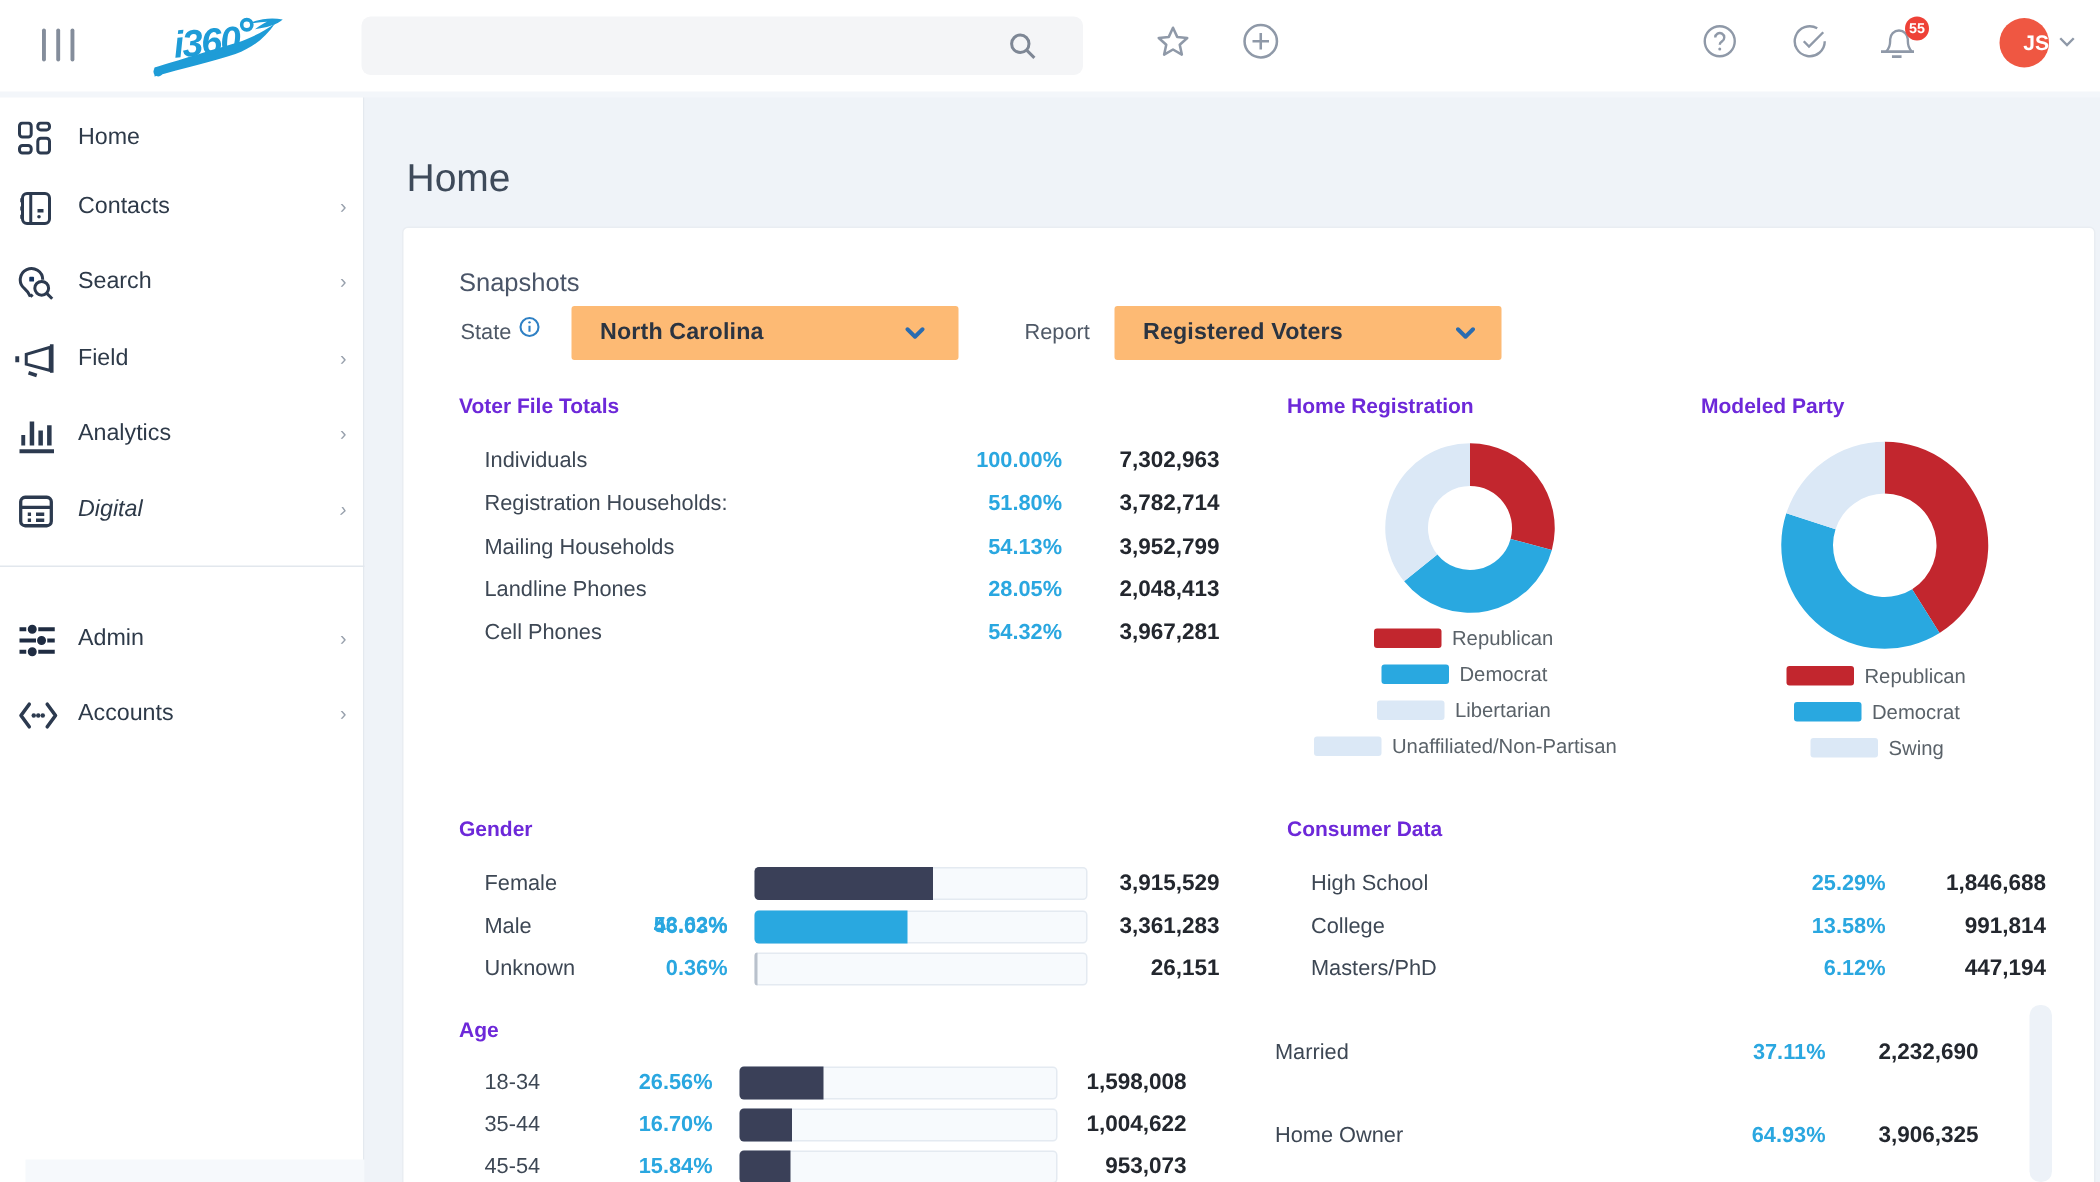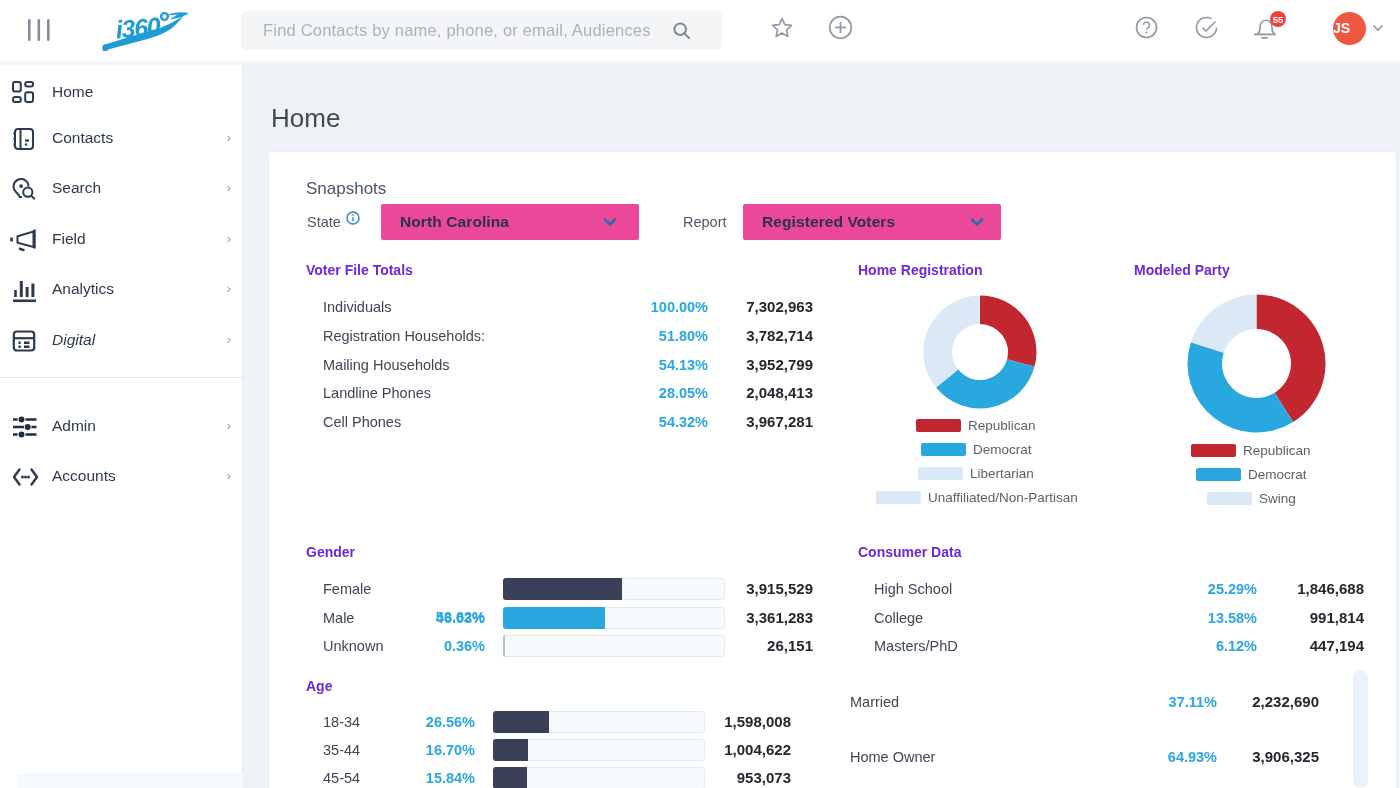--- a/index.html
+++ b/index.html
@@ -18,21 +18,21 @@
   
   #pagetitle { position:absolute; left:271px; top:103px; font-size:26px; color:#3e4a5a; }
   #card { position:absolute; left:268px; top:151px; width:1129px; height:700px; background:#fff; border:1px solid #e9edf2; border-radius:4px; }
   .h2 { position:absolute; font-size:14px; font-weight:bold; color:#6d28d9; }
   .lbl14 { position:absolute; font-size:14.5px; color:#3d4754; }
   .pct { position:absolute; font-size:14.5px; font-weight:bold; color:#2aa7e0; text-align:right; }
   .val { position:absolute; font-size:15px; font-weight:bold; color:#23272e; text-align:right; }
   .ltxt { position:absolute; font-size:13.5px; color:#5a6269; }
   .track { position:absolute; height:22px; background:#f7fafd; border:1px solid #e4eaf1; border-radius:3px; }
   .fill { position:absolute; height:22px; border-radius:3px 0 0 3px; }
-  .dd { position:absolute; height:36px; background:#ec4899; border-radius:2px; }
+  .dd { position:absolute; height:36px; background:#fdba74; border-radius:2px; }
   .dd .txt { position:absolute; left:19px; top:9px; font-size:15.5px; font-weight:bold; color:#2b3441; letter-spacing:0.1px; }
 </style>
 </head>
 <body>
 <div id="topbar">
 
   <svg class="abs" style="left:27px; top:17px;" width="24" height="26" viewBox="0 0 24 26">
     <g fill="#848d9b">
         <rect x="1" y="2" width="2.6" height="22" rx="1.3"></rect>
         <rect x="10.5" y="2" width="2.6" height="22" rx="1.3"></rect>
@@ -43,21 +43,20 @@
   <svg class="abs" style="left:100px; top:5px;" width="92" height="50" viewBox="0 0 92 50">
     <g fill="#1e9cd7">
       <path d="M3 46 C22 40.5 42 36 57 31 C69 26.5 77 20 83.5 10.5 C75 16.5 68 20 58 23.5 C42 28 18 35.5 3 40 Z"></path>
       <circle cx="5.5" cy="42.8" r="3.2"></circle>
       <path d="M66 10.5 C73 7.5 81 6.5 88.5 8 C85 11.5 77 13.5 70 14.5 C73 12 76 10.5 78 9.5 C74 9.7 70 10.3 66 10.5 Z"></path>
     </g>
     <text x="16.5" y="33.5" font-family="Liberation Sans, sans-serif" font-size="25" font-weight="bold" fill="#1e9cd7" font-style="italic" transform="rotate(-5 16.5 33.5)" letter-spacing="-1.2">i360</text>
     <circle cx="64.5" cy="11.5" r="3.4" fill="none" stroke="#1e9cd7" stroke-width="2.4"></circle>
   </svg>
   <div id="searchbox">
-    <span class="ph">Find Contacts by name, phone, or email, Audiences</span>
     <svg class="abs" style="left:431px; top:10px;" width="20" height="20" viewBox="0 0 20 20" fill="none" stroke="#7e8795" stroke-width="2">
         <circle cx="8.2" cy="8.2" r="5.8"></circle>
         <line x1="12.6" y1="12.6" x2="17.6" y2="17.6"></line>
       </svg>
   </div>
 
   <svg class="abs" style="left:770px; top:16px;" width="24" height="24" viewBox="0 0 24 24" fill="none" stroke="#8f99a8" stroke-width="1.7" stroke-linejoin="round">
     <path d="M12 2.5 L14.8 8.6 L21.5 9.3 L16.5 13.8 L17.9 20.4 L12 17 L6.1 20.4 L7.5 13.8 L2.5 9.3 L9.2 8.6 Z"></path>
   </svg>
 
@@ -81,21 +80,21 @@
   <svg class="abs" style="left:1253px; top:15px;" width="26" height="27" viewBox="0 0 26 27" fill="none" stroke="#8f99a8" stroke-width="1.6">
     <path d="M4.5 19.2 c2-1.7 2.6-4 2.6-6.8 v-1.2 a5.9 5.9 0 0 1 11.8 0 v1.2 c0 2.8 .6 5.1 2.6 6.8"></path>
     <line x1="1" y1="19.4" x2="23" y2="19.4" stroke-width="1.8"></line>
     <line x1="8.3" y1="22.8" x2="14.7" y2="22.8" stroke-width="1.8"></line>
   </svg>
   <div class="abs" style="left:1270px; top:11px; width:16px; height:16px; border-radius:8px; background:#ee4137;">
     <div style="position:absolute; left:0; top:3px; width:16px; text-align:center; font-size:9.5px; font-weight:bold; color:#fff;">55</div>
   </div>
 
   <div class="abs" style="left:1333px; top:12px; width:33px; height:33px; border-radius:17px; background:#ef5742;">
-    <div style="position:absolute; left:0; top:8px; width:33px; text-align:left; font-size:14px; font-weight:bold; color:#fff;">JS</div>
+    <div style="position:absolute; left:0; top:8px; width:33px; text-align:right; font-size:14px; font-weight:bold; color:#fff;">JS</div>
   </div>
   <svg class="abs" style="left:1372px; top:24px;" width="12" height="8" viewBox="0 0 12 8" fill="none" stroke="#8f99a8" stroke-width="1.6">
       <path d="M1.5 1.5 L6 6 L10.5 1.5"></path>
     </svg>
 </div>
 
 <div id="sidebar">
   <div class="sitem" style="top:7px;">
       <span class="lbl">Home</span>
     </div>

